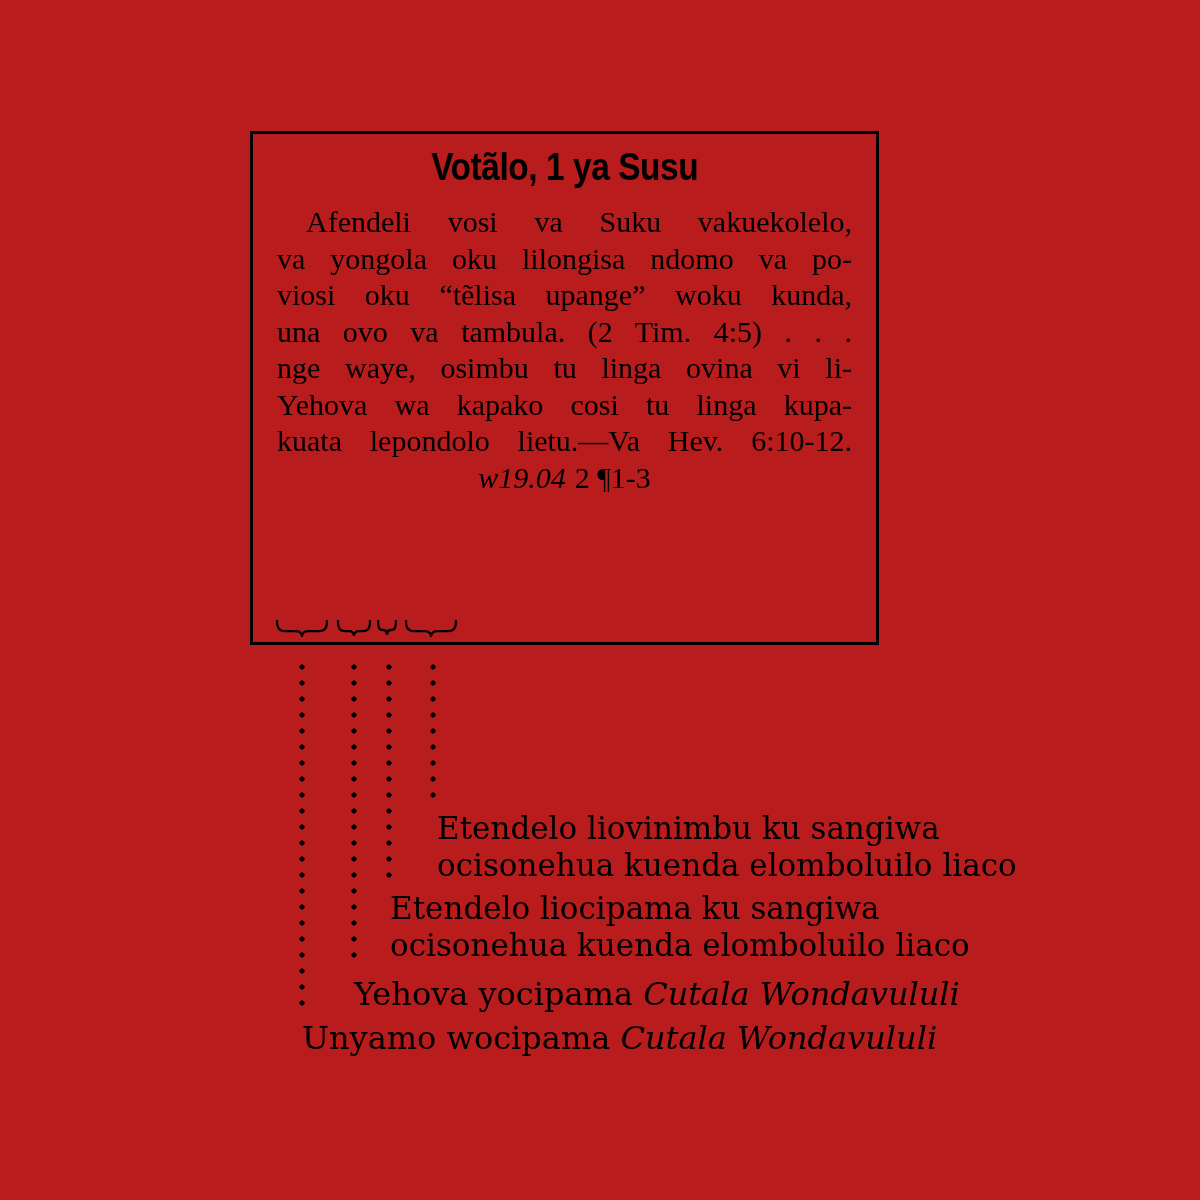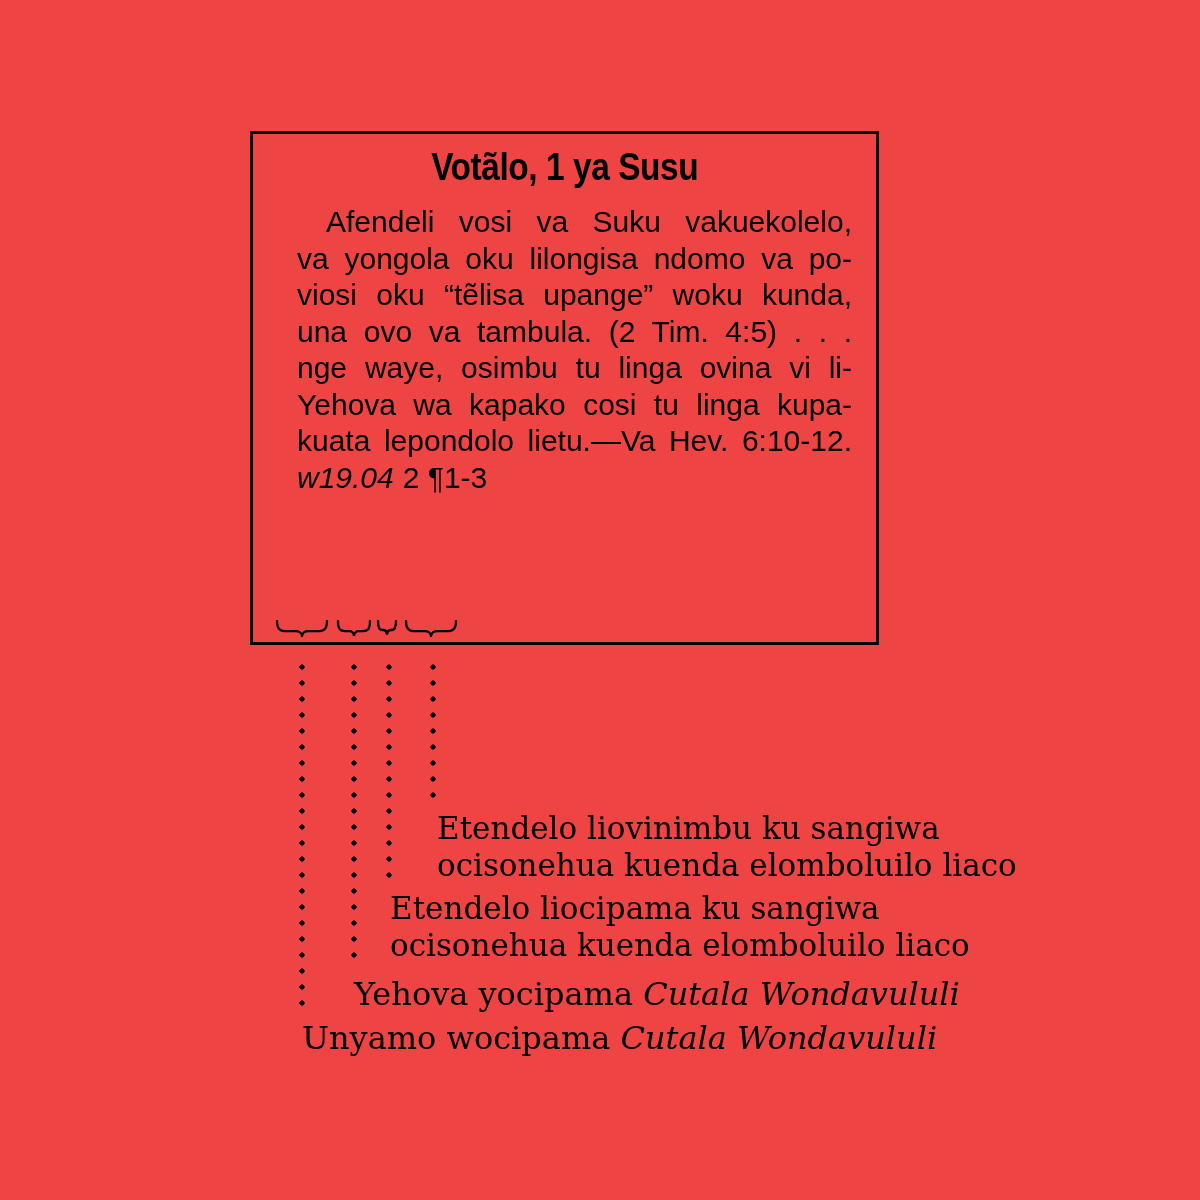--- a/index.html
+++ b/index.html
@@ -4,21 +4,21 @@
 <style>
   html, body {
     margin: 0;
     padding: 0;
     background: #ffffff;
   }
   #canvas {
     position: relative;
     width: 1200px;
     height: 1200px;
-    background: #ef4444;
+    background: #b91c1c;
     color: #000000;
     overflow: hidden;
   }
 
   
   .card {
     position: absolute;
     left: 250px;
     top: 131px;
     width: 629px;
@@ -46,37 +46,36 @@
     text-align: center;
     font-family: "Liberation Serif", "DejaVu Serif", serif;
     font-style: italic;
     font-weight: 700;
     font-size: 33px;
     line-height: 40px;
   }
   .scripture .sline { white-space: nowrap; }
   .body-block {
     margin-top: 15px;
-    font-family: Liberation Sans, sans-serif;
+    font-family: Liberation Serif, serif;
     font-size: 30px;
     line-height: 36.5px;
-    margin-left: 20px;
   }
   .bline {
     text-align: justify;
     text-align-last: justify;
     white-space: nowrap;
     height: 36.5px;
     overflow: visible;
   }
   .bline.indent { text-indent: 29px; }
   .cite {
     height: 36.5px;
     white-space: nowrap;
-    text-align: left;
+    text-align: center;
   }
   .cite-pub { font-style: italic; }
   .cite-ref { margin-left: 9px; }
 
   
   .brace {
     position: absolute;
     height: 17px;
   }
   .brace svg { display: block; }

